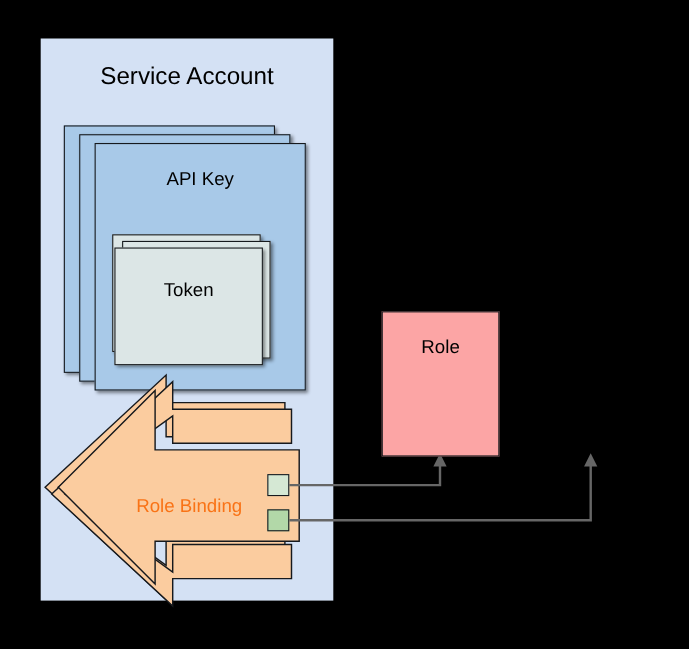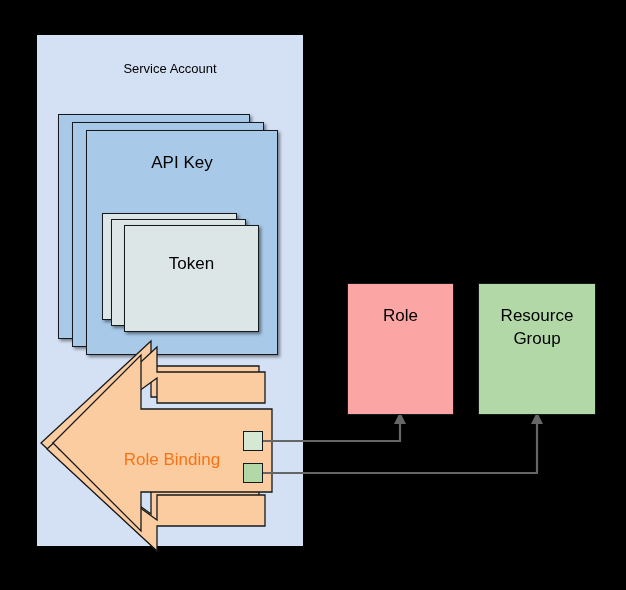--- a/index.html
+++ b/index.html
@@ -25,21 +25,21 @@
     width: 266px;
     height: 511px;
     background: #d4e1f4;
   }
   .sa-title {
     position: absolute;
     left: 0;
     top: 24px;
     width: 266px;
     text-align: center;
-    font-size: 13px;
+    font-size: 22px;
     color: #000000;
     line-height: 20px;
   }
 
   
   .card {
     position: absolute;
     box-sizing: border-box;
     border: 1.3px solid #16191d;
     box-shadow: 2px 2px 3px rgba(0,0,0,0.45);
@@ -62,21 +62,21 @@
   .apikey-2 { left: 72px;  top: 122px; width: 192px; height: 225px; }
   .apikey-1 { left: 86px;  top: 130px; width: 192px; height: 225px; }
   .apikey-1 .card-label { top: 22px; }
 
   
   .token {
     background: #dce6e6;
   }
   .token-3 { left: 102px; top: 213px; width: 135px; height: 107px; }
   .token-2 { left: 111px; top: 219px; width: 135px; height: 107px; }
-  .token-1 { left: 124px; top: 225px; width: 135px; height: 107px; }
+  .token-1 { left: 104px; top: 225px; width: 135px; height: 107px; }
   .token-1 .card-label { top: 28px; }
 
   
   .rb-arrow {
     position: absolute;
     left: 0;
     top: 0;
     width: 626px;
     height: 590px;
     overflow: visible;
@@ -193,17 +193,14 @@
     <polygon class="conn-head" points="400,412 394,424 406,424"></polygon>
 
     <path class="conn-line" d="M 263 473 L 537 473 L 537 422"></path>
     <polygon class="conn-head" points="537,412 531,424 543,424"></polygon>
   </svg>
 
   <div class="rbox box-role">
     <div class="rbox-text">Role</div>
   </div>
 
-  <div class="rbox box-resource">
-    <div class="rbox-text">Resource Group</div>
-  </div>
 
 </div>
 
 </body></html>

